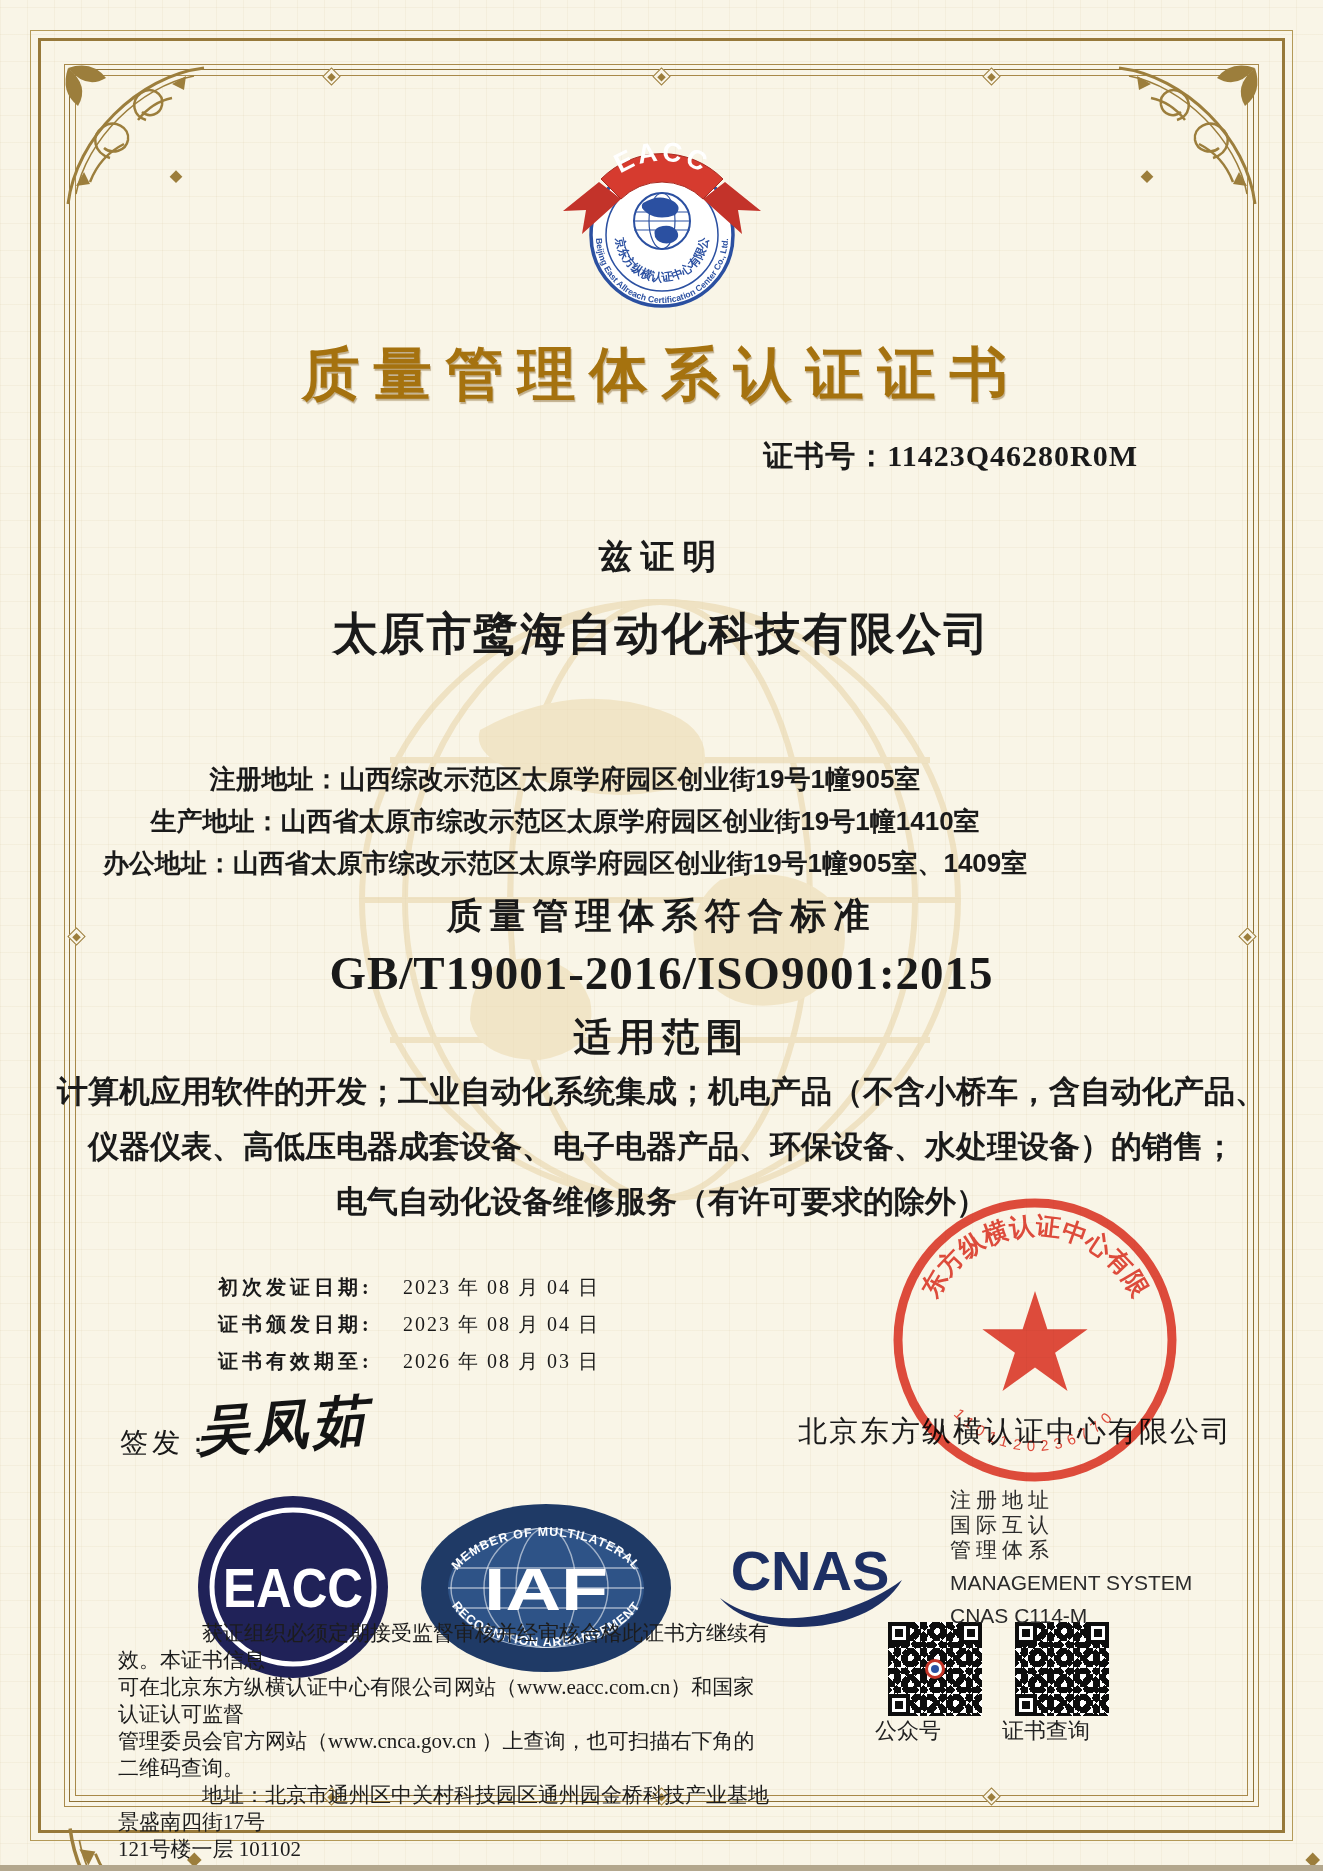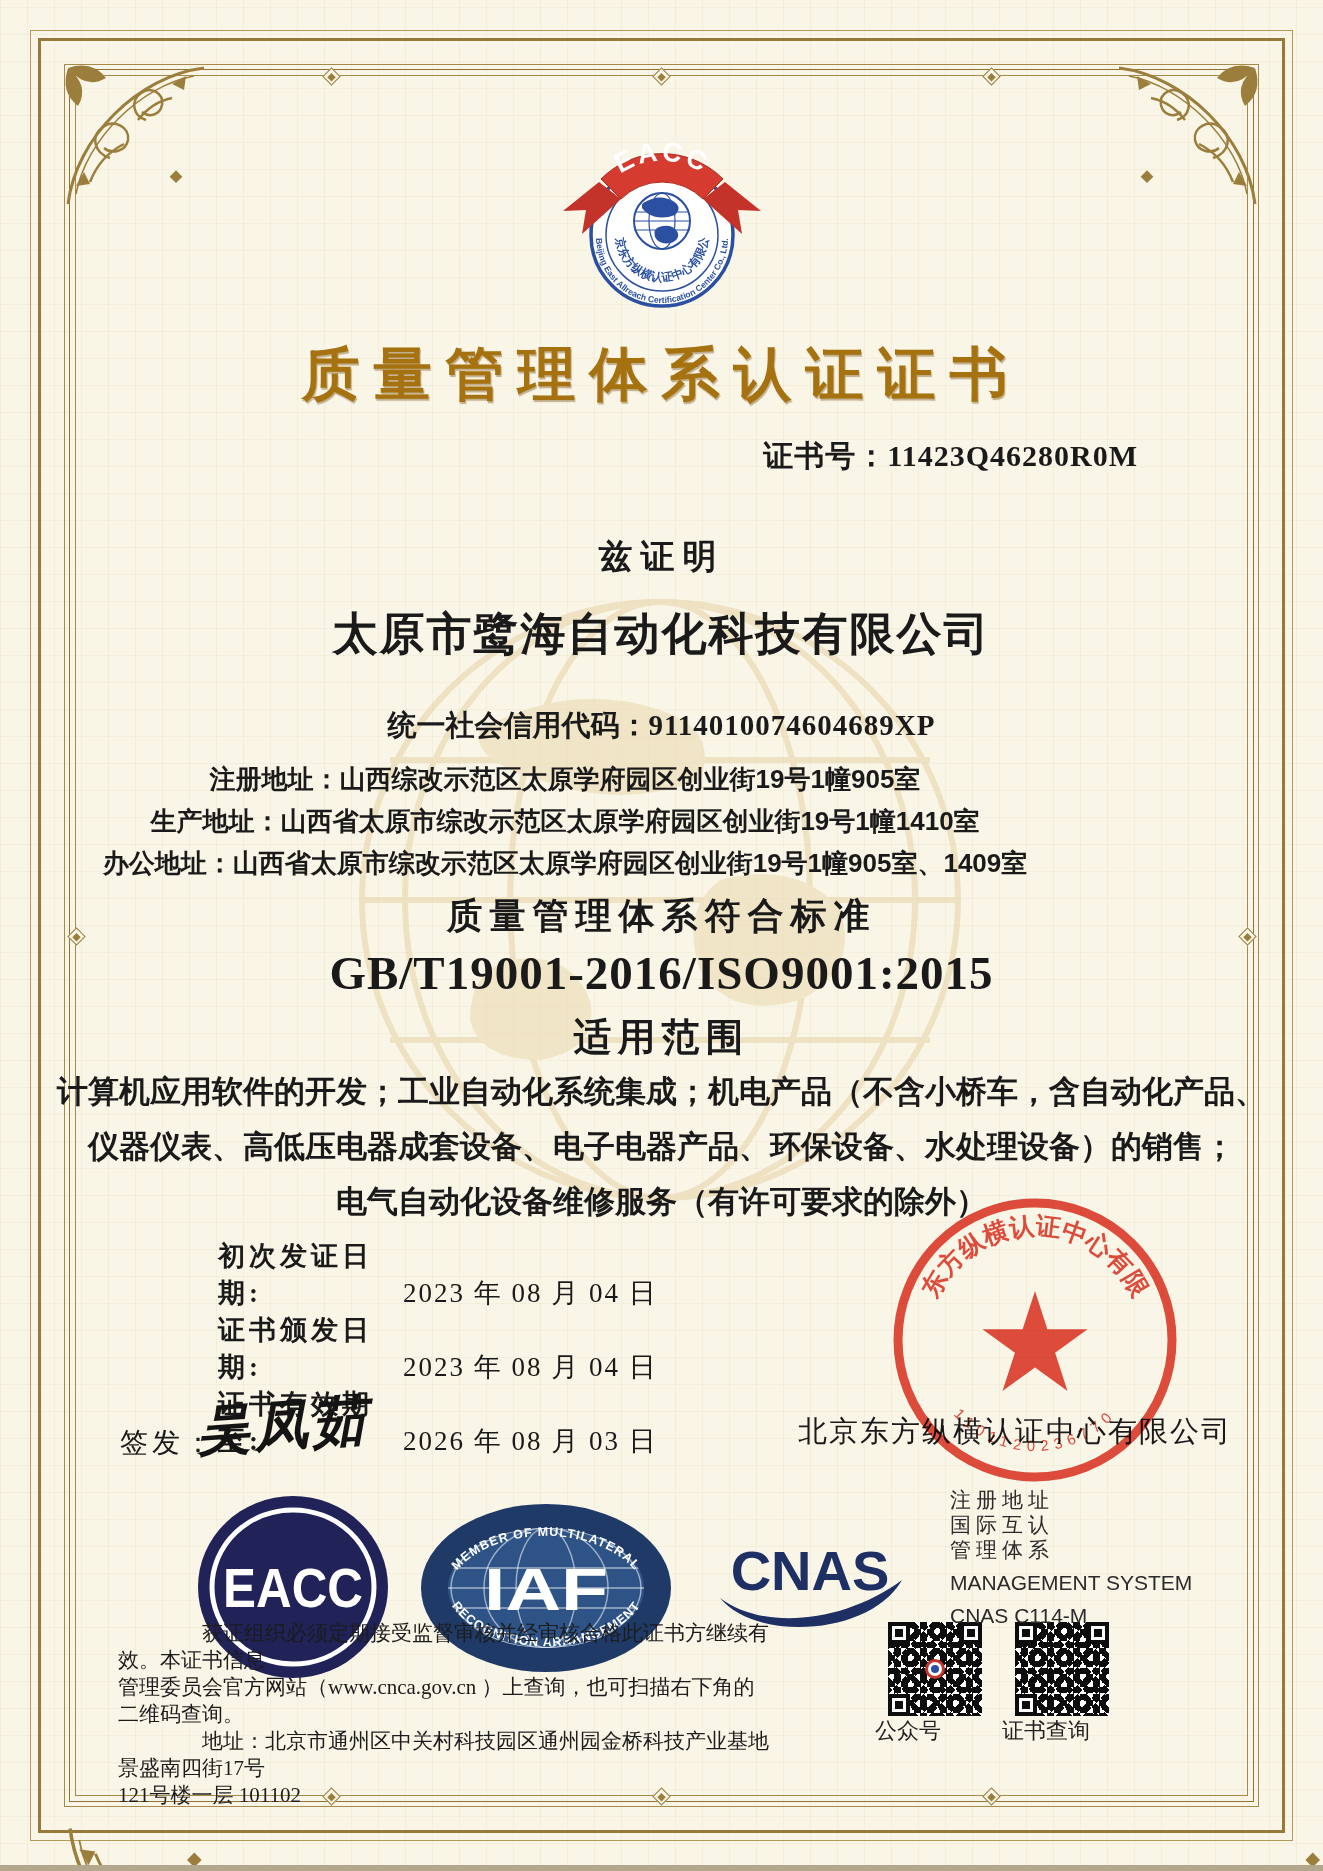--- a/index.html
+++ b/index.html
@@ -33,21 +33,21 @@
   .certify{top:534px;font-size:34px;font-weight:700;letter-spacing:8px;}
   .company{top:604px;font-size:45px;font-weight:800;letter-spacing:2px;}
   .code{top:706px;font-size:29px;font-weight:700;}
   .code .v{font-family:"Liberation Serif",serif;font-weight:600;letter-spacing:1px;}
   .addr{left:0;width:1130px;text-align:center;font-size:26px;font-weight:600;}
   .addr b{font-weight:800;}
   .stdhead{top:892px;font-size:36px;font-weight:800;letter-spacing:7px;}
   .stdcode{top:946px;font-size:47px;font-weight:600;letter-spacing:1px;}
   .scopehead{top:1012px;font-size:38px;font-weight:700;letter-spacing:6px;}
   .scope{top:1064px;font-size:31px;font-weight:700;line-height:55px;}
-  .dates{top:1238px;left:218px;font-size:27px;line-height:37px;}
+  .dates{top:1269px;left:218px;font-size:20px;line-height:37px;}
   .dates .lbl{display:inline-block;width:185px;letter-spacing:4px;font-weight:600;}
   .dates .val{letter-spacing:2px;}
   .issuer{top:1412px;left:700px;width:630px;text-align:center;font-size:29px;letter-spacing:2px;z-index:3;}
   .signrow{top:1424px;left:120px;font-size:28px;letter-spacing:4px;}
   .signature{top:1390px;left:196px;font-size:54px;font-weight:800;transform:rotate(-4deg);
     letter-spacing:4px;color:#141414;font-style:italic;z-index:3;}
   .accred{top:1487px;left:950px;line-height:25px;color:#2b2b2b;}
   .accred .cn{font-size:21px;letter-spacing:5px;}
   .accred .en{font-size:21px;letter-spacing:0;margin-top:8px;}
   .fineprint{top:1620px;left:118px;width:652px;font-size:21px;line-height:27px;color:#1c1c1c;}
@@ -209,23 +209,20 @@
 
   <div class="abs ctr title z2">质量管理体系认证证书</div>
 
   <div class="abs certno serif z2">
     <span>证书号：</span><span>11423Q46280R0M</span>
   </div>
 
   <div class="abs ctr certify serif z2">兹证明</div>
   <div class="abs ctr company z2">太原市鹭海自动化科技有限公司</div>
 
-  <div class="abs ctr code z2">
-    <b>统一社会信用代码：</b><span class="v">9114010074604689XP</span>
-  </div>
 
   <div class="abs addr z2" style="top:762px;">
     <b>注册地址：</b><span>山西综改示范区太原学府园区创业街19号1幢905室</span>
   </div>
   <div class="abs addr z2" style="top:804px;">
     <b>生产地址：</b><span>山西省太原市综改示范区太原学府园区创业街19号1幢1410室</span>
   </div>
   <div class="abs addr z2" style="top:846px;">
     <b>办公地址：</b><span>山西省太原市综改示范区太原学府园区创业街19号1幢905室、1409室</span>
   </div>
@@ -307,20 +304,21 @@
   <div class="abs accred z2">
     <div class="cn">注册地址</div>
     <div class="cn">国际互认</div>
     <div class="cn">管理体系</div>
     <div class="en">MANAGEMENT SYSTEM</div>
     <div class="en">CNAS C114-M</div>
   </div>
 
   <div class="abs fineprint serif z2">
     <div class="ind">获证组织必须定期接受监督审核并经审核合格此证书方继续有效。本证书信息</div>
+    <div>可在北京东方纵横认证中心有限公司网站（www.eacc.com.cn）和国家认证认可监督</div>
     <div>管理委员会官方网站（www.cnca.gov.cn ）上查询，也可扫描右下角的二维码查询。</div>
     <div class="ind">地址：北京市通州区中关村科技园区通州园金桥科技产业基地景盛南四街17号</div>
     <div>121号楼一层 101102</div>
   </div>
 
   <div class="qr" style="left:888px;">
     <div class="finder" style="top:0;left:0;"></div>
     <div class="finder" style="top:0;right:0;"></div>
     <div class="finder" style="bottom:0;left:0;"></div>
     <div class="qr-logo"></div>

